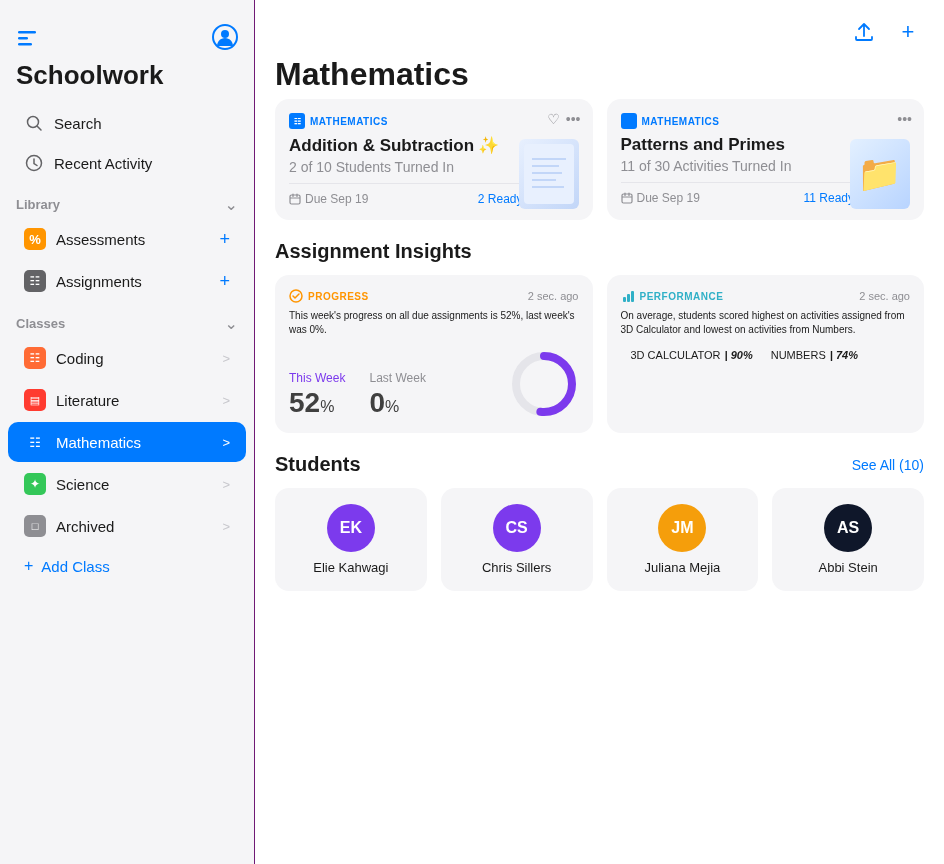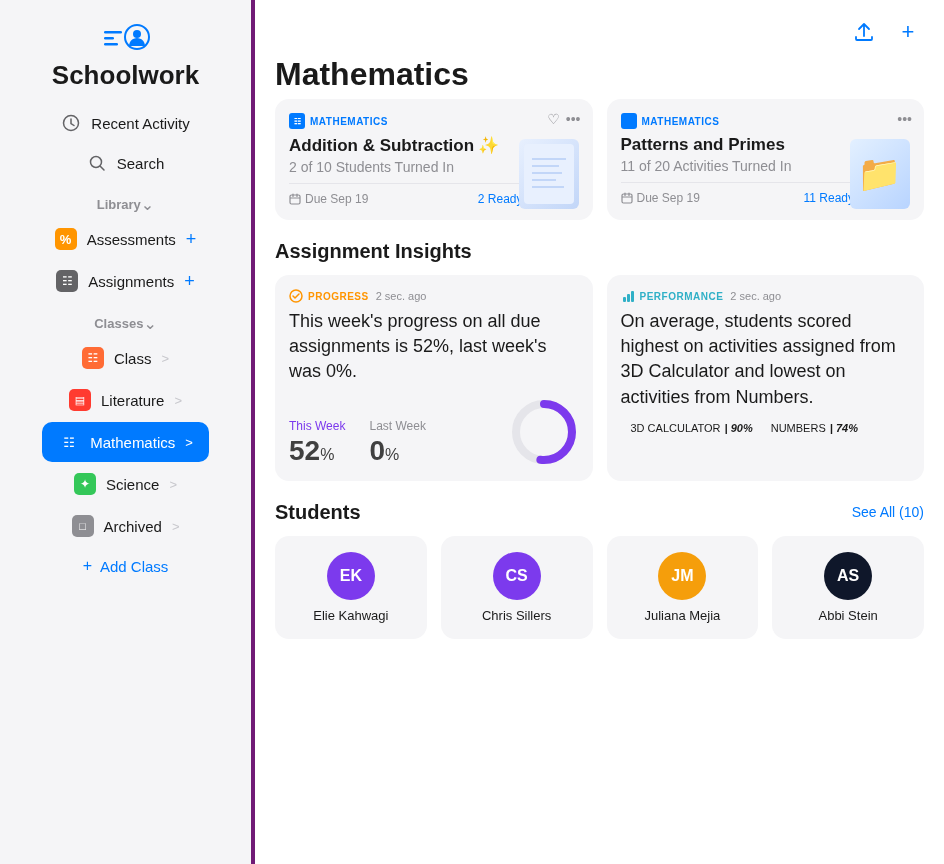--- a/index.html
+++ b/index.html
@@ -14,22 +14,21 @@
 
     
     .sidebar {
       width: 255px;
       min-width: 255px;
       background: #f5f5f7;
       height: 864px;
       display: flex;
       flex-direction: column;
       padding: 0;
-      border-right: 4px solid #701a75;
-      align-items: center;
+      border-right: 1px solid #701a75;
     }
 
     .sidebar-header {
       display: flex;
       align-items: center;
       justify-content: space-between;
       padding: 16px 16px 4px 16px;
       margin-top: 8px;
     }
 
@@ -346,22 +345,23 @@
     .insight-card {
       flex: 1;
       background: #f5f5f7;
       border-radius: 14px;
       padding: 14px;
     }
 
     .insight-badge {
       display: flex;
       align-items: center;
-      gap: 7px;
+      gap: 18px;
       margin-bottom: 6px;
+      justify-content: space-between;
     }
 
     .insight-badge-left {
       display: flex;
       align-items: center;
       gap: 5px;
     }
 
     .insight-badge-text {
       font-size: 10px;
@@ -372,21 +372,21 @@
 
     .progress-badge-text { color: #ff9500; }
     .performance-badge-text { color: #30b0c7; }
 
     .insight-timestamp {
       font-size: 11px;
       color: #8e8e93;
     }
 
     .insight-body-text {
-      font-size: 18px;
+      font-size: 10px;
       color: #1a1a1a;
       line-height: 1.4;
       margin-bottom: 12px;
     }
 
     .progress-stats {
       display: flex;
       align-items: flex-end;
       gap: 24px;
     }
@@ -543,37 +543,37 @@
         <path d="M5 22c0-4.4 3.6-8 8-8s8 3.6 8 8" fill="#007aff"></path>
       </svg>
     </span>
   </div>
 
   <div class="sidebar-title">Schoolwork</div>
 
   <div class="sidebar-nav-item">
     <span class="sidebar-nav-icon">
       <svg width="18" height="18" viewBox="0 0 18 18" fill="none">
+        <circle cx="8" cy="8" r="5.5" stroke="#636366" stroke-width="1.5" fill="none"></circle>
+        <line x1="12.5" y1="12.5" x2="16" y2="16" stroke="#636366" stroke-width="1.5" stroke-linecap="round"></line>
+      </svg>
+    </span>
+    <span>Search</span>
+  </div>
+
+  <div class="sidebar-nav-item">
+    <span class="sidebar-nav-icon">
+      <svg width="18" height="18" viewBox="0 0 18 18" fill="none">
         <circle cx="9" cy="9" r="7.5" stroke="#636366" stroke-width="1.5" fill="none"></circle>
         <path d="M9 5v4.5l3 2" stroke="#636366" stroke-width="1.5" stroke-linecap="round"></path>
       </svg>
     </span>
     <span>Recent Activity</span>
   </div>
 
-  <div class="sidebar-nav-item">
-    <span class="sidebar-nav-icon">
-      <svg width="18" height="18" viewBox="0 0 18 18" fill="none">
-        <circle cx="8" cy="8" r="5.5" stroke="#636366" stroke-width="1.5" fill="none"></circle>
-        <line x1="12.5" y1="12.5" x2="16" y2="16" stroke="#636366" stroke-width="1.5" stroke-linecap="round"></line>
-      </svg>
-    </span>
-    <span>Search</span>
-  </div>
-
   <div class="sidebar-section-header">
     <span class="sidebar-section-title">Library</span>
     <span class="sidebar-section-toggle">⌄</span>
   </div>
 
   <div class="library-item">
     <div class="library-item-left">
       <span style="width:22px;height:22px;background:#ff9500;border-radius:5px;display:flex;align-items:center;justify-content:center;color:white;font-size:13px;font-weight:700;">%</span>
       <span>Assessments</span>
     </div>
@@ -589,21 +589,21 @@
   </div>
 
   <div class="sidebar-section-header">
     <span class="sidebar-section-title">Classes</span>
     <span class="sidebar-section-toggle">⌄</span>
   </div>
 
   <div class="class-item">
     <div class="class-item-left">
       <span class="class-icon coding-icon" style="color:white;font-size:12px;">☷</span>
-      <span>Class</span>
+      <span>Coding</span>
     </div>
     <span class="chevron-icon">&gt;</span>
   </div>
 
   <div class="class-item">
     <div class="class-item-left">
       <span class="class-icon literature-icon" style="color:white;font-size:11px;">▤</span>
       <span>Literature</span>
     </div>
     <span class="chevron-icon">&gt;</span>
@@ -707,21 +707,21 @@
             <svg width="10" height="10" viewBox="0 0 10 10">
               <rect width="10" height="10" rx="2" fill="#007aff"></rect>
             </svg>
           </div>
           <span class="badge-text">MATHEMATICS</span>
         </div>
         <div class="card-actions">
           <span class="card-action-btn">•••</span>
         </div>
         <div class="card-title">Patterns and Primes</div>
-        <div class="card-subtitle">11 of 20 Activities Turned In</div>
+        <div class="card-subtitle">11 of 30 Activities Turned In</div>
         <div class="card-thumbnail">
           <div class="thumb-folder">
             <span style="font-size:36px;">📁</span>
           </div>
         </div>
         <div class="card-footer">
           <span class="card-due-date">
             <svg width="12" height="12" viewBox="0 0 12 12" fill="none">
               <rect x="1" y="2" width="10" height="9" rx="1.5" stroke="#8e8e93" stroke-width="1.2" fill="none"></rect>
               <line x1="4" y1="1" x2="4" y2="3.5" stroke="#8e8e93" stroke-width="1.2" stroke-linecap="round"></line>

